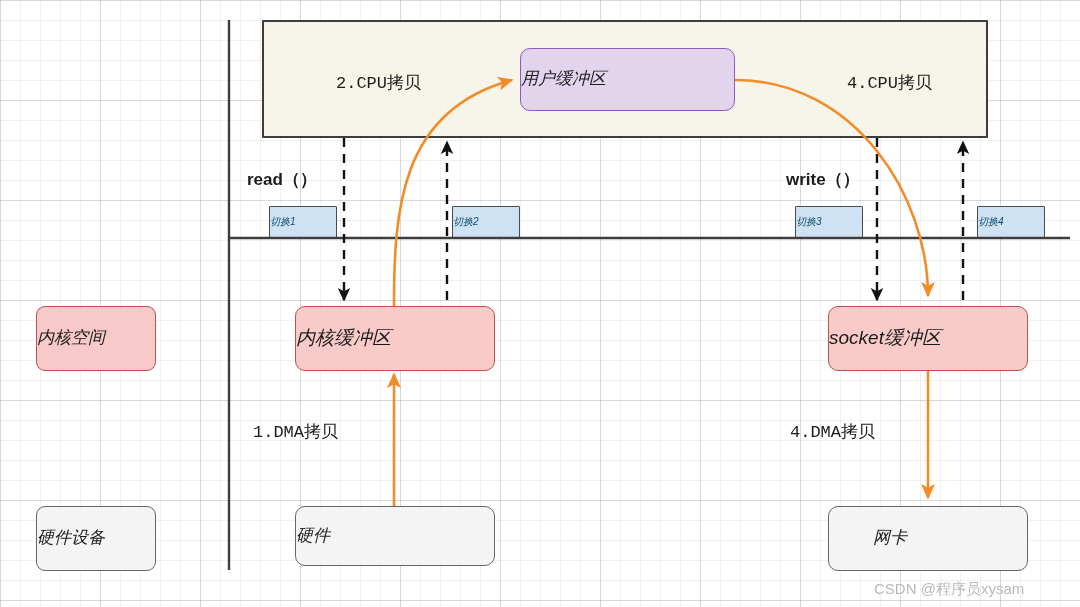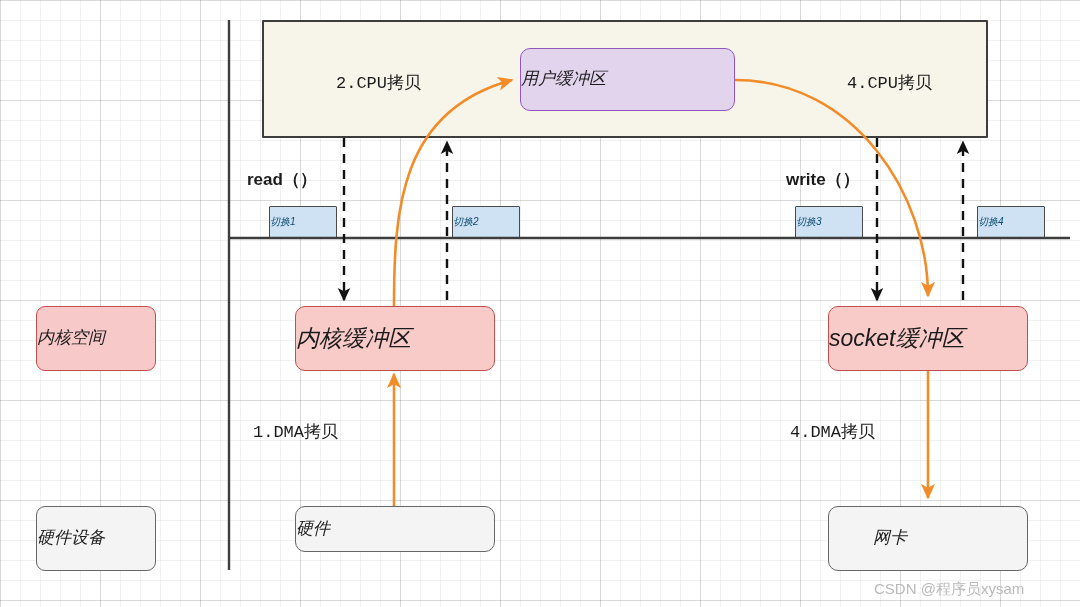--- a/index.html
+++ b/index.html
@@ -51,21 +51,21 @@
     background:#e3d4ee;
     border:1.8px solid #9257bd;
     border-radius:10px;
     font-size:17px;
   }
   
   .kbox{
     background:#f8cbc9;
     border:1.7px solid #c0504d;
     border-radius:10px;
-    font-size:23px;
+    font-size:19px;
   }
   
   .hbox{
     background:#f4f4f4;
     border:1.8px solid #666666;
     border-radius:10px;
     font-size:17px;
   }
   
   .switch{
@@ -116,21 +116,21 @@
   </div>
 
   <div class="node kbox" id="kernel-buffer" style="left:295px;top:306px;width:200px;height:65px;">
     <span>内核缓冲区</span>
   </div>
 
   <div class="node kbox" id="socket-buffer" style="left:828px;top:306px;width:200px;height:65px;">
     <span>socket缓冲区</span>
   </div>
 
-  <div class="node hbox" id="hardware-disk" style="left:295px;top:506px;width:200px;height:46px;">
+  <div class="node hbox" id="hardware-disk" style="left:295px;top:506px;width:200px;height:60px;">
     <span>硬件</span>
   </div>
 
   <div class="node hbox" id="network-card" style="left:828px;top:506px;width:200px;height:65px;padding-left:44px;">
     <span>网卡</span>
   </div>
 
   <div class="txt call" style="left:247px;top:168px;">read（）</div>
   <div class="txt call" style="left:786px;top:168px;">write（）</div>
 

